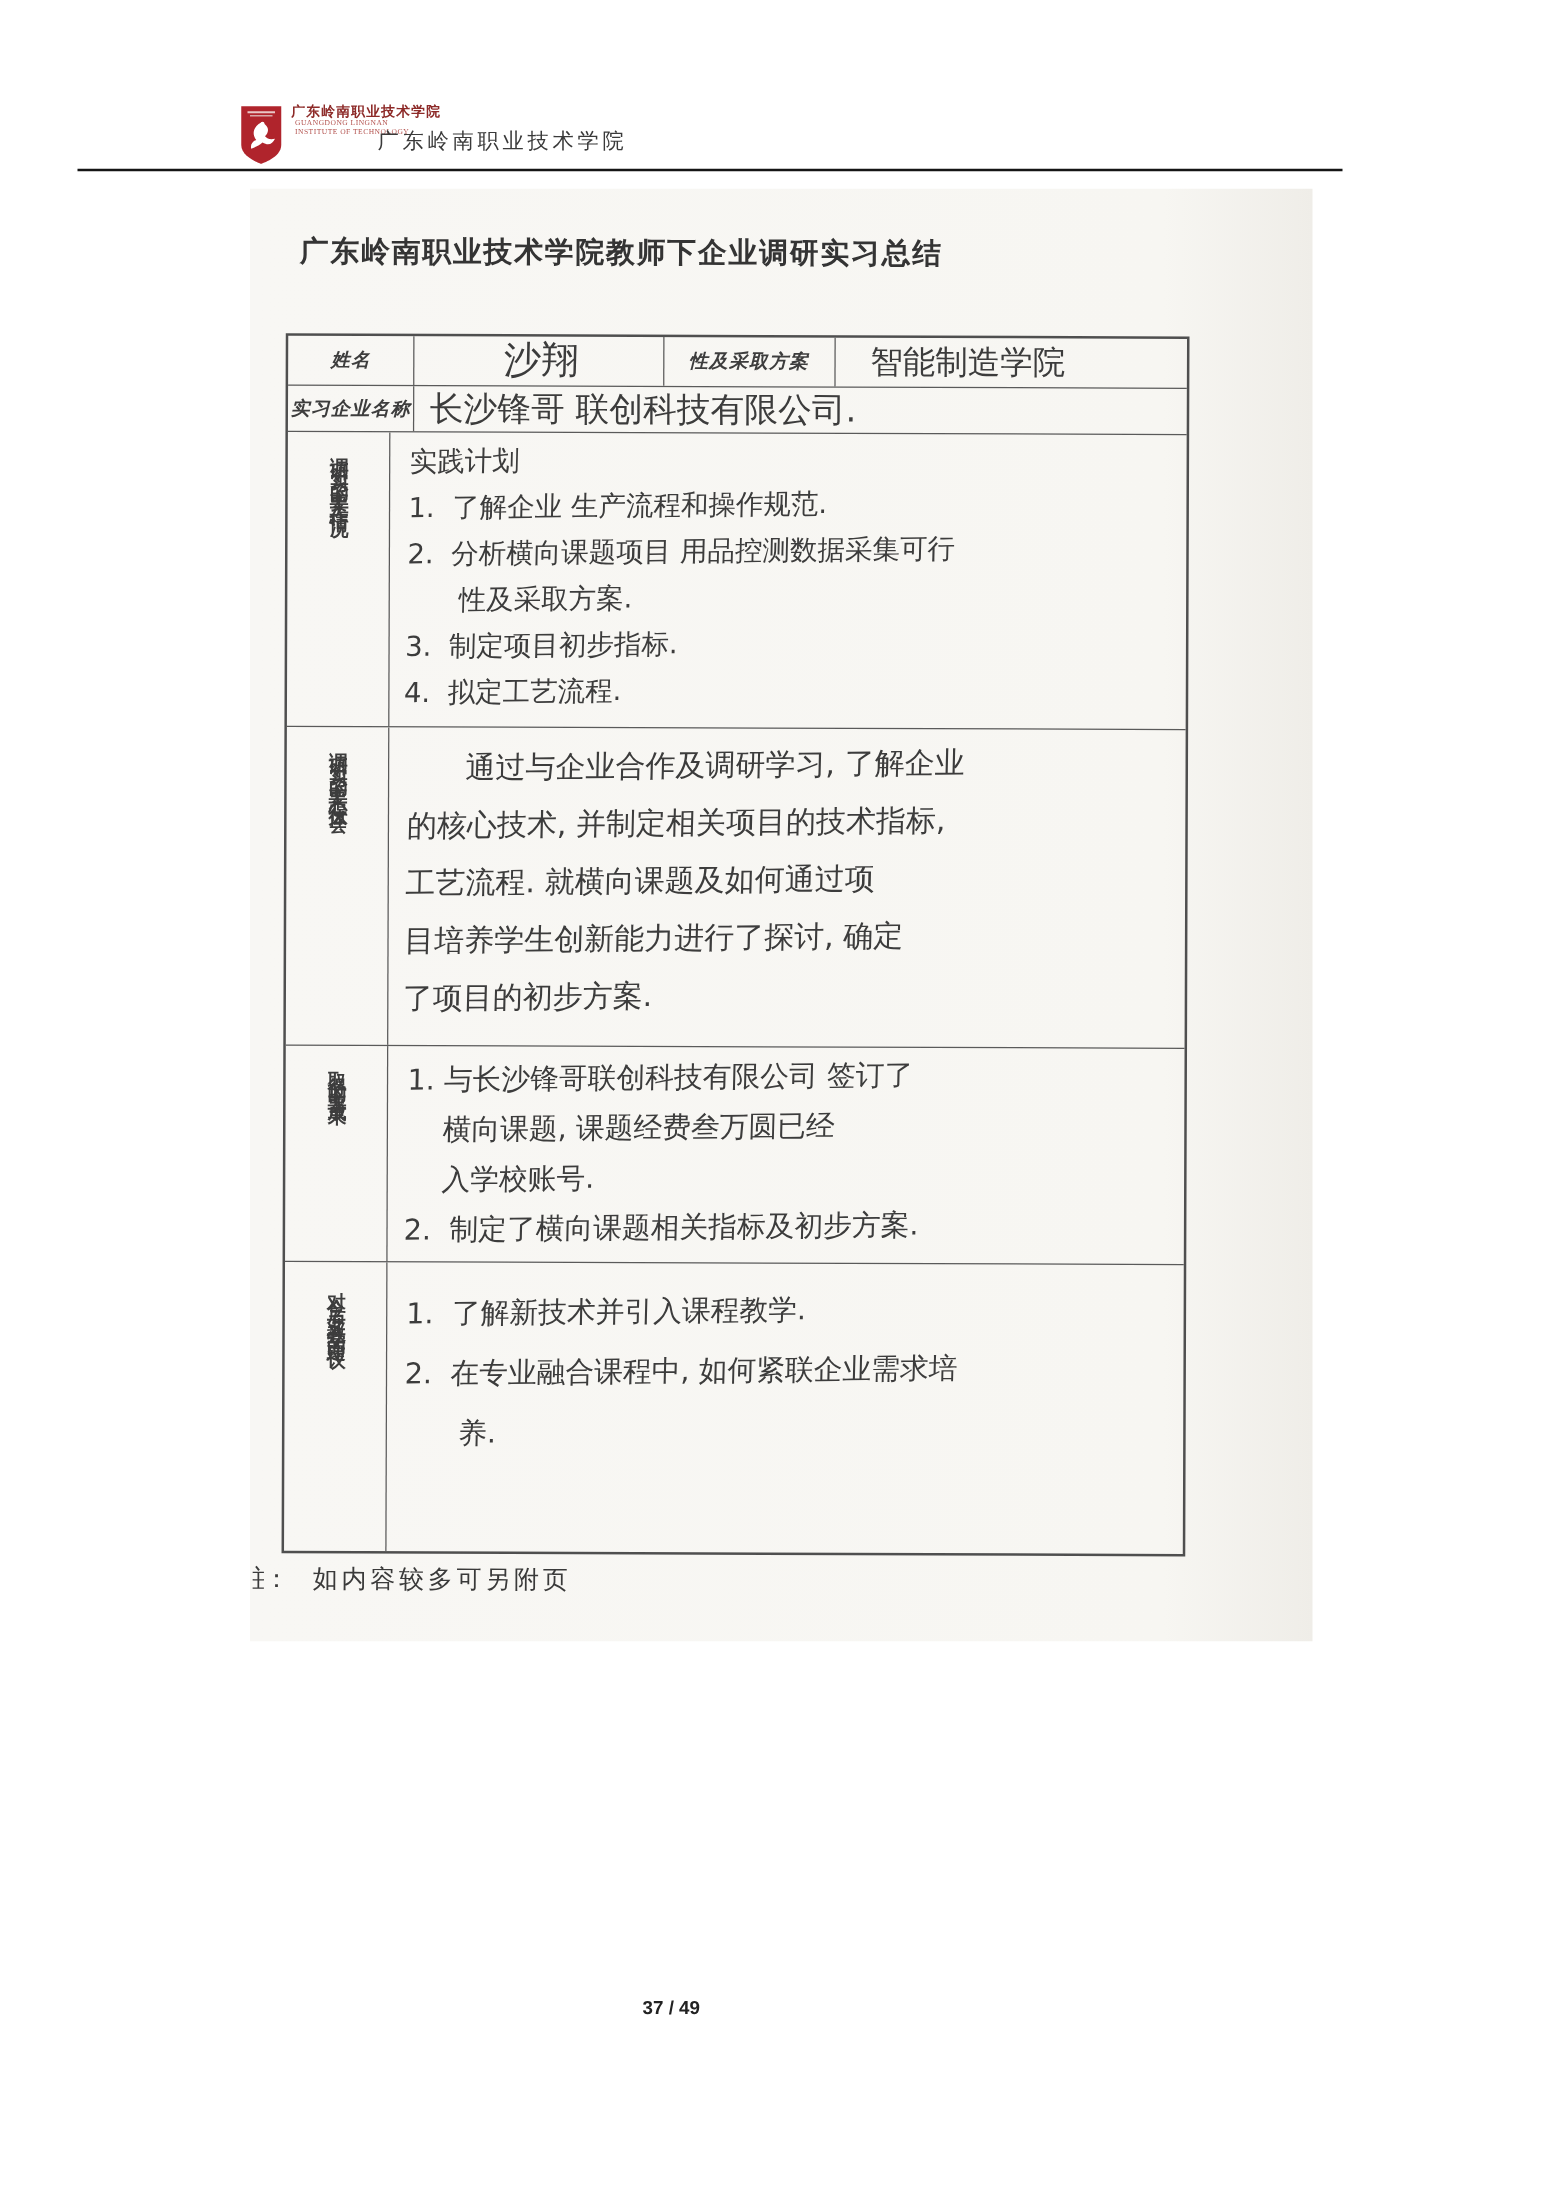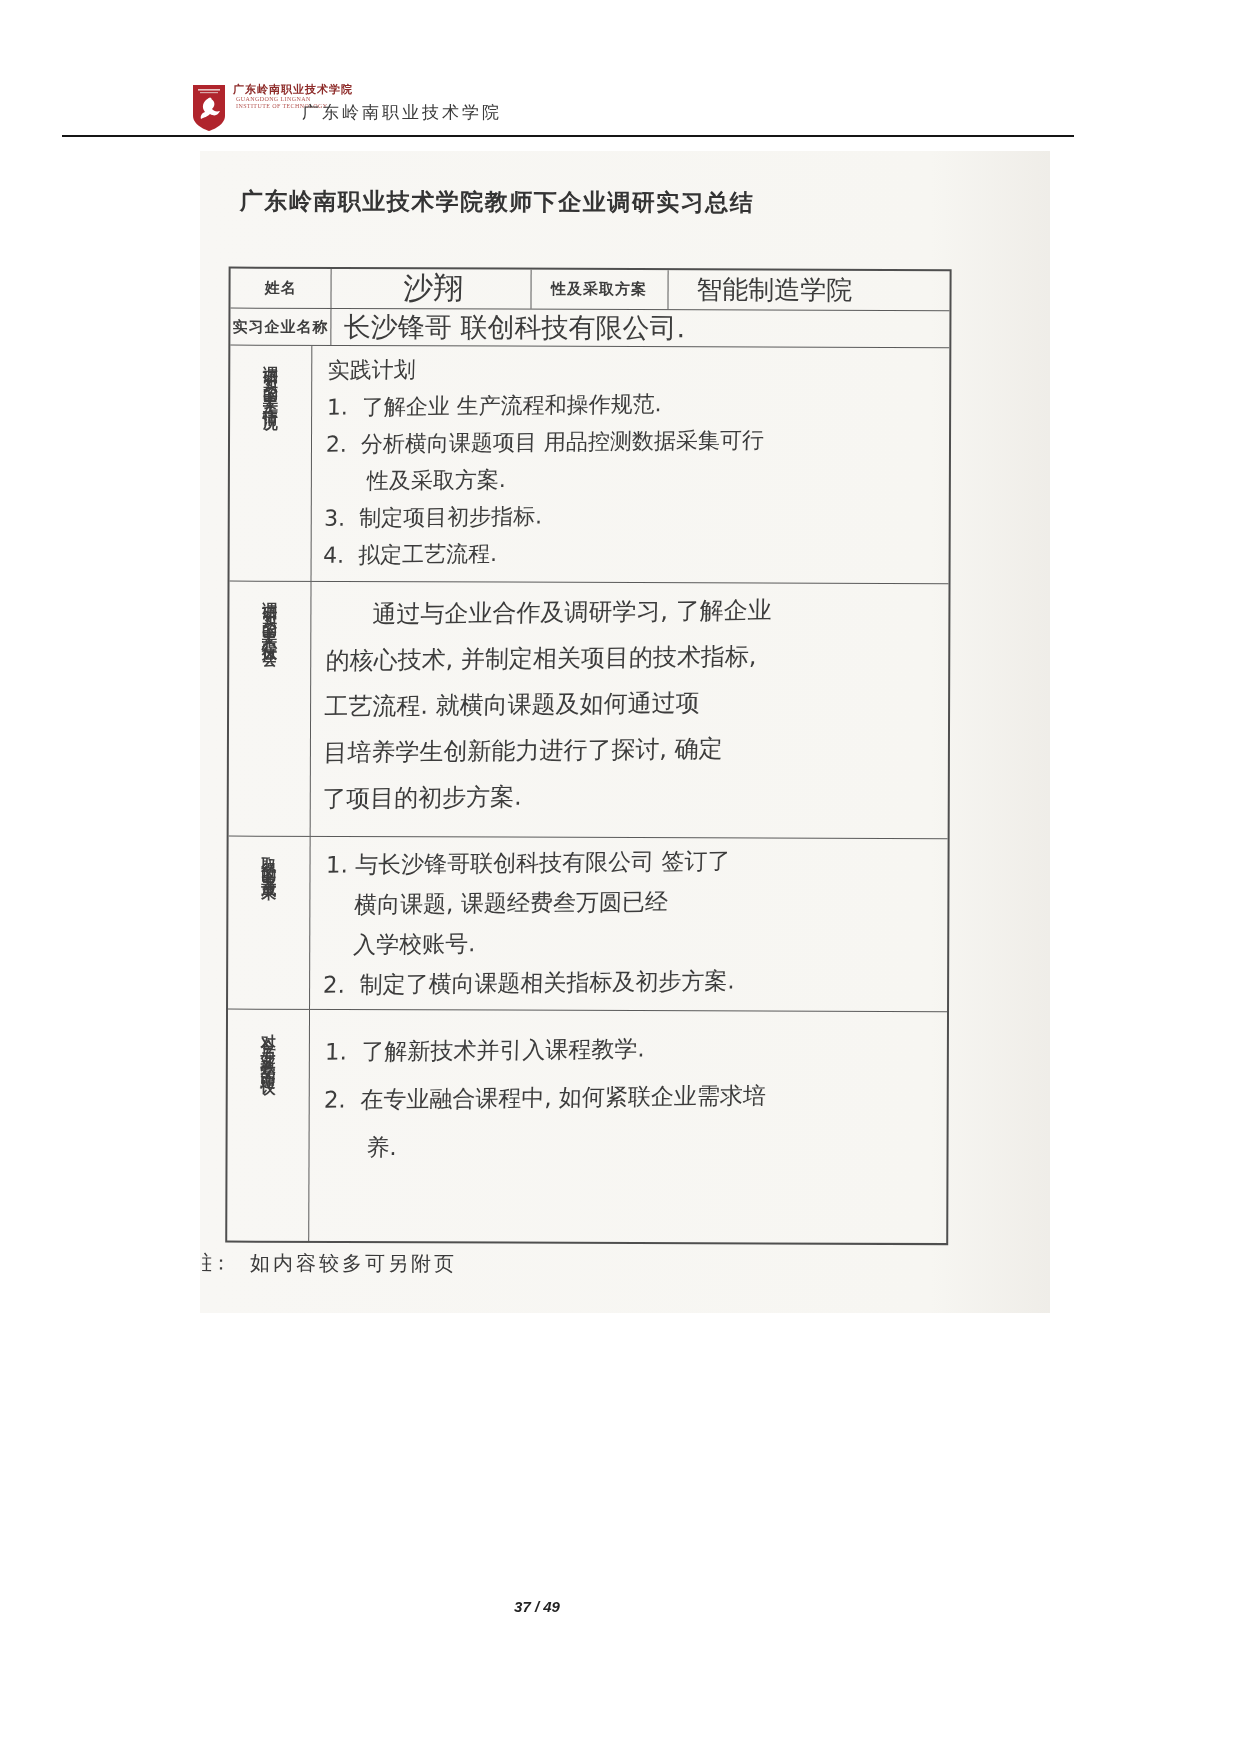--- a/index.html
+++ b/index.html
@@ -26,21 +26,21 @@
                color:#343434; letter-spacing:1.5px; }
 
   .tbl { position:absolute; left:27px; top:117px; width:723px; border:2px solid #4f4f4f; }
   .tr { display:flex; border-bottom:1px solid #5a5a5a; }
   .tr:last-child { border-bottom:none; }
   .td { border-right:1px solid #5a5a5a; overflow:visible; }
   .td:last-child { border-right:none; }
 
   .plabel { font-family:"Liberation Serif", serif; font-size:15px; font-weight:700;
             color:#3d3d3d; display:flex; align-items:center; justify-content:center;
-            letter-spacing:1px; }
+            letter-spacing:1px;font-style:italic; }
 
   .vcell { display:flex; justify-content:center; align-items:flex-start; }
   .v-label { writing-mode:vertical-rl; text-orientation:upright; font-size:15px;
              letter-spacing:5px; line-height:40px; color:#3d3d3d; font-weight:700;
              font-family:"Liberation Serif", serif; margin-top:8px; }
   .v-label.wrap9 { height:193px; margin-top:12px; }
 
   
   .hw { font-family:"DejaVu Sans", sans-serif; color:#2d2d2d; white-space:pre-wrap;
         transform:rotate(-0.8deg) skewX(-2deg); transform-origin:left top; opacity:0.92; }
@@ -56,21 +56,21 @@
   .name-cell { display:flex; align-items:center; padding-left:72px; }
   .college-cell { padding-left:28px; padding-top:2px; }
   .company-cell { padding-left:12px; }
 
   .note { position:absolute; left:4px; top:1100px; font-family:"Liberation Serif", serif;
           font-size:20px; color:#3a3a3a; letter-spacing:3px; white-space:pre; }
   .note-clip { display:inline-block; width:9px; overflow:hidden; vertical-align:bottom; }
   .note-clip > span { display:inline-block; margin-left:-8px; }
 
   .page-num { position:absolute; left:0; right:0; top:1598px; text-align:center;
-              font-weight:bold; font-size:15px; color:#222222;font-style:italic; }
+              font-weight:bold; font-size:15px; color:#222222; }
 </style>
 </head>
 <body>
 
 <div class="page">
 
   <div class="logo">
     <svg width="34" height="48" viewBox="0 0 34 48">
       <path d="M1,1 h32 v31 c0,10 -16,15 -16,15 c0,0 -16,-5 -16,-15 z" fill="#b0242c"></path>
       <rect x="6" y="5" width="22" height="1.6" fill="#e9c6c6"></rect>

